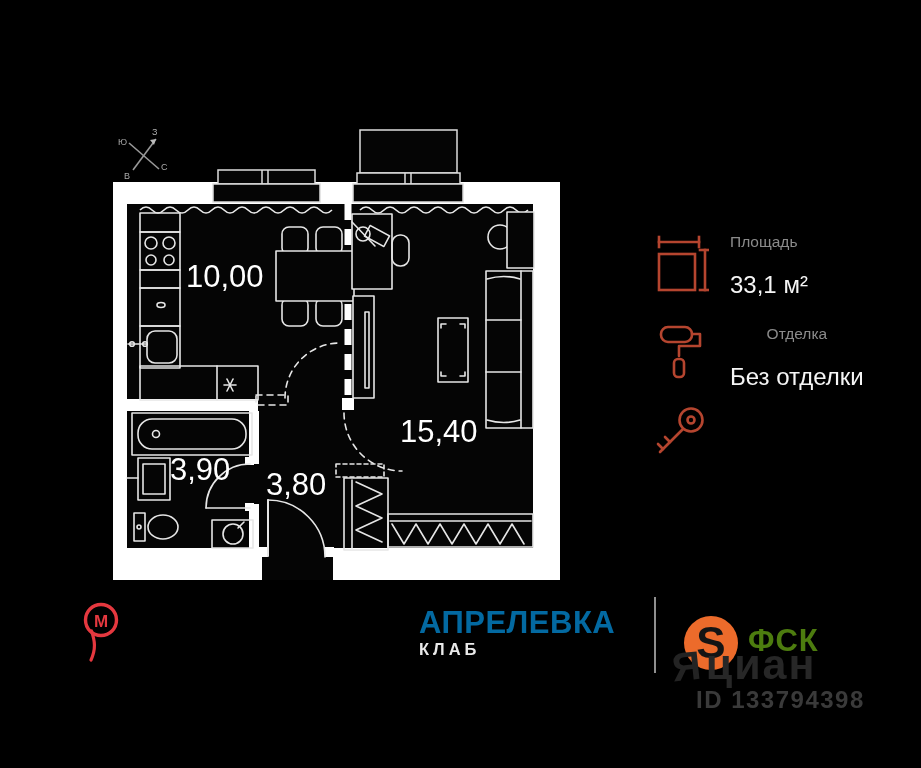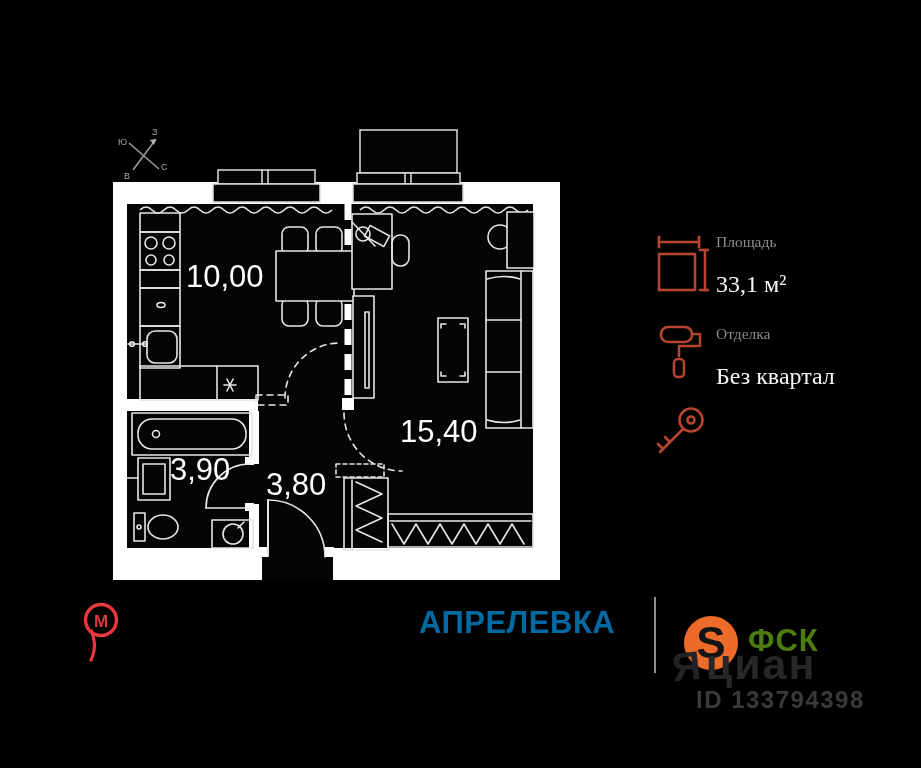--- a/index.html
+++ b/index.html
@@ -2,21 +2,21 @@
 <html><head>
 <meta charset="utf-8">
 <style>
   html,body{margin:0;padding:0;}
   body{
     width:921px;height:768px;background:#000;position:relative;overflow:hidden;
     font-family:"Liberation Sans", sans-serif;
   }
   .abs{position:absolute;}
   
-  .detail-row{position:absolute;left:653px;display:flex;gap:7px;font-family:Liberation Serif, serif;}
+  .detail-row{position:absolute;left:653px;display:flex;gap:21px;}
   .detail-icon{width:56px;flex:0 0 56px;display:flex;justify-content:center;align-items:flex-start;}
   .detail-text{padding-top:2px;}
   .detail-label{color:#8b8b8b;font-size:15.5px;line-height:19px;}
   .detail-value{color:#f5f5f5;font-size:24px;line-height:27px;margin-top:20px;}
   .detail-value.wrap{width:132px;}
   
   .metro-text{color:#f2f2f2;font-size:21px;font-weight:600;line-height:30px;}
   .brand-name{color:#0369a1;font-size:31px;font-weight:800;letter-spacing:.5px;line-height:32px;}
   .brand-sub{color:#e9e9e9;font-size:16.5px;font-weight:600;letter-spacing:4px;margin-top:1px;}
   .fsk-divider{width:2px;height:76px;background:#8f8f8f;}
@@ -214,33 +214,33 @@
           <line x1="47" y1="60" x2="57" y2="60"></line>
       </g>
     </svg>
   </div>
   <div class="detail-text">
     <div class="detail-label">Площадь</div>
     <div class="detail-value">33,1 м²</div>
   </div>
 </div>
 
-<div class="detail-row" style="top:322px;">
+<div class="detail-row" style="top:322px;text-align:center;">
   <div class="detail-icon">
     <svg width="46" height="58" viewBox="0 0 46 58">
       <g stroke="#b5452f" stroke-width="2.6" fill="none" stroke-linecap="round" stroke-linejoin="round">
         <rect x="3" y="5" width="31" height="15" rx="7"></rect>
         <path d="M34 12 h8 v12 h-21 v10"></path>
         <rect x="16" y="37" width="10" height="18" rx="4"></rect>
       </g>
     </svg>
   </div>
   <div class="detail-text">
     <div class="detail-label">Отделка</div>
-    <div class="detail-value">Без квартал</div>
+    <div class="detail-value">Без отделки</div>
   </div>
 </div>
 
 <div class="detail-row" style="top:404px;">
   <div class="detail-icon">
     <svg width="56" height="56" viewBox="0 0 56 56">
       <g stroke="#b5452f" stroke-width="2.6" fill="none" stroke-linecap="round">
         <circle cx="38" cy="16" r="11.5"></circle>
         <circle cx="38" cy="16" r="3.5"></circle>
         <line x1="30" y1="25" x2="7" y2="48"></line>
@@ -254,20 +254,21 @@
 <svg class="abs" style="left:80px;top:597px;" width="44" height="70" viewBox="0 0 44 70">
   <circle cx="21" cy="23" r="15.5" stroke="#e5383f" stroke-width="3.4" fill="none"></circle>
   <path d="M11.5 34 C15 44 16 52 11 63" stroke="#e5383f" stroke-width="3.2" fill="none" stroke-linecap="round"></path>
   <text x="21" y="30" text-anchor="middle" font-size="17" font-weight="900" fill="#e5383f">М</text>
 </svg>
 <div class="abs metro-text" style="left:134px;top:601px;">
 </div>
 
 <div class="abs" style="left:419px;top:607px;">
   <div class="brand-name">АПРЕЛЕВКА</div>
+  <div class="brand-sub">КЛАБ</div>
 </div>
 
 <div class="abs fsk-divider" style="left:654px;top:597px;"></div>
 
 <svg class="abs" style="left:682px;top:614px;" width="58" height="58" viewBox="0 0 58 58">
   <circle cx="29" cy="29" r="27" fill="#ec6b2b"></circle>
   <text x="29" y="44" text-anchor="middle" font-size="44" font-weight="900" fill="#141414">S</text>
 </svg>
 <div class="abs fsk-name" style="left:748px;top:623px;">ФСК</div>
 

